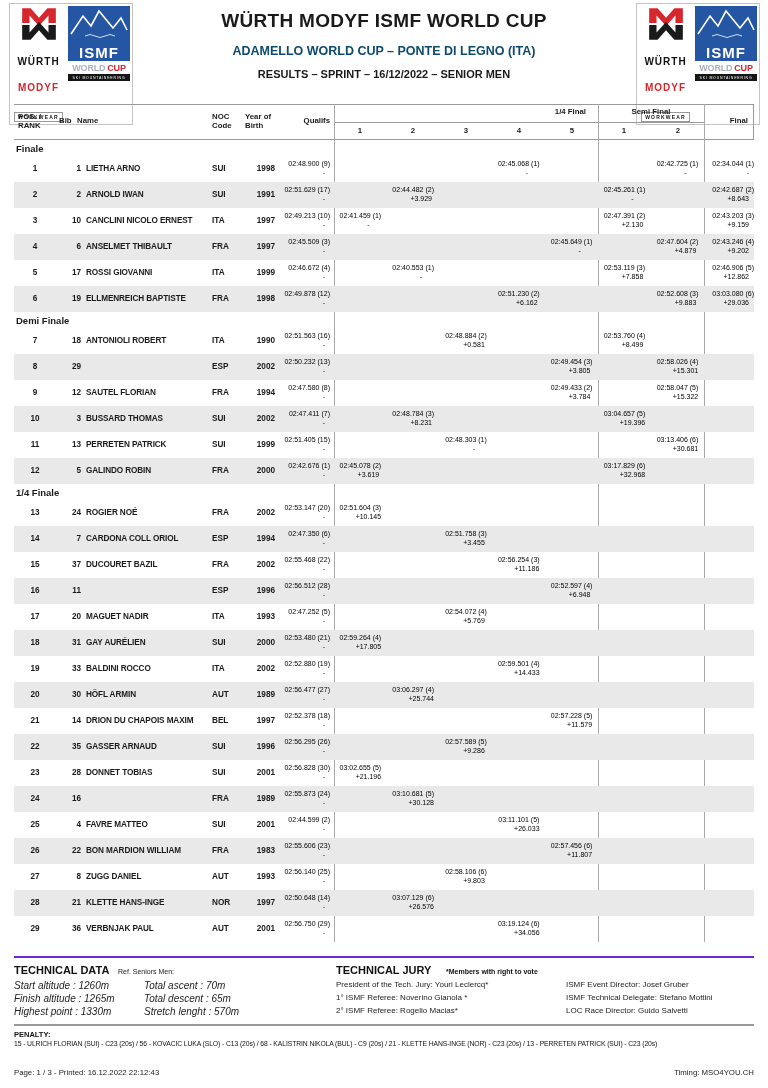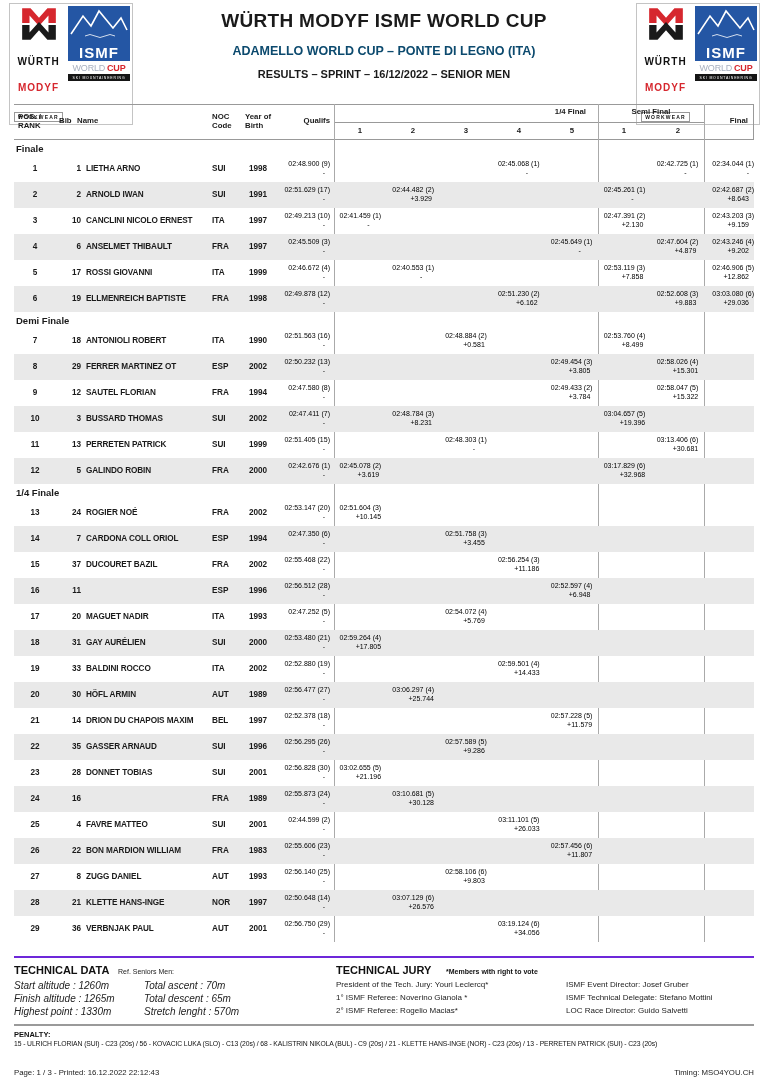--- a/index.html
+++ b/index.html
@@ -19,42 +19,42 @@
   .wm{width:53px;display:flex;flex-direction:column;align-items:center;gap:16px;}
   .wm svg{margin-top:1px;}
   .wm-wurth{font-size:10px;font-weight:800;letter-spacing:1px;line-height:10px;color:#111;}
   .wm-modyf{font-size:10px;font-weight:700;letter-spacing:1px;line-height:10px;color:#d6272e;}
   .wm-box{margin-top:3px;border:1px solid #999;font-size:5px;font-weight:800;letter-spacing:1.2px;padding:1px 3px;color:#111;}
   .ismf{width:62px;display:flex;flex-direction:column;}
   .ismf-box{position:relative;width:62px;height:55px;background:#2456a4;}
   .ismf-box svg{position:absolute;top:2px;left:1px;}
   .ismf-word{position:absolute;bottom:1px;width:100%;text-align:center;color:#fff;font-size:15px;font-weight:800;letter-spacing:1px;line-height:15px;}
   .worldcup{height:13px;display:flex;align-items:center;justify-content:center;gap:2px;background:#fff;}
-  .wc-world{font-size:9px;font-weight:400;color:#a8b0bf;letter-spacing:-.2px;}
+  .wc-world{font-size:9px;font-weight:700;color:#a8b0bf;letter-spacing:-.2px;}
   .wc-cup{font-size:9px;font-weight:800;color:#d6272e;letter-spacing:-.2px;}
   .skibar{height:7px;background:#151515;color:#fff;font-size:3.5px;letter-spacing:.8px;display:flex;align-items:center;justify-content:center;}
 
   
   .thead{position:absolute;top:104px;left:14px;width:740px;height:36px;}
   .hline{position:absolute;height:1px;background:#999;}
   .vline-h{position:absolute;width:1px;background:#999;top:0;height:36px;}
   .hl{position:absolute;font-size:7.8px;font-weight:700;line-height:8.5px;white-space:pre-line;color:#1a1a1a;}
   .page-vline{position:absolute;width:1px;background:#aaa;top:104px;height:838px;}
 
   
   .tbody{position:absolute;top:140px;left:14px;width:740px;}
   .sec{height:16px;line-height:17px;font-size:9.5px;font-weight:700;padding-left:2px;color:#1a1a1a;}
   .row{position:relative;height:26px;}
   .row.stripe{background:#e9e9e9;}
   .idcell{position:absolute;top:0;height:26px;line-height:26px;font-size:8.2px;font-weight:700;white-space:nowrap;color:#1a1a1a;}
   .c-pos{left:6px;width:30px;text-align:center;}
   .c-bib{left:36px;width:31px;text-align:right;}
   .c-name{left:72px;width:140px;letter-spacing:-.1px;}
   .c-noc{left:198px;width:34px;}
-  .c-year{left:227px;width:34px;text-align:center;}
+  .c-year{left:227px;width:34px;text-align:right;}
   .time-cell{position:absolute;top:4px;font-size:7px;line-height:8.5px;white-space:nowrap;color:#000;}
   .tc-center{width:80px;text-align:center;}
   .tc-right{text-align:right;}
   .c-qualif{left:236px;width:80px;}
   .c-final{left:640px;width:100px;}
   .gap{display:block;}
   .tc-center .gap{padding-left:16px;}
   .tc-right .gap{padding-right:5px;}
 
   
@@ -243,21 +243,20 @@
         <span class="idcell c-name">ANTONIOLI ROBERT</span>
         <span class="idcell c-noc">ITA</span>
         <span class="idcell c-year">1990</span>
         <span class="time-cell tc-right c-qualif"><span>02:51.563 (16)</span><span class="gap">-</span></span>
         <span class="time-cell tc-center" style="left: 412px;"><span>02:48.884 (2)</span><span class="gap">+0.581</span></span>
         <span class="time-cell tc-center" style="left: 570.5px;"><span>02:53.760 (4)</span><span class="gap">+8.499</span></span>
       </div>
       <div class="row stripe">
         <span class="idcell c-pos">8</span>
         <span class="idcell c-bib">29</span>
-        <span class="idcell c-name">FERRER MARTINEZ OT</span>
         <span class="idcell c-noc">ESP</span>
         <span class="idcell c-year">2002</span>
         <span class="time-cell tc-right c-qualif"><span>02:50.232 (13)</span><span class="gap">-</span></span>
         <span class="time-cell tc-center" style="left: 517.6px;"><span>02:49.454 (3)</span><span class="gap">+3.805</span></span>
         <span class="time-cell tc-center" style="left: 623.5px;"><span>02:58.026 (4)</span><span class="gap">+15.301</span></span>
       </div>
       <div class="row">
         <span class="idcell c-pos">9</span>
         <span class="idcell c-bib">12</span>
         <span class="idcell c-name">SAUTEL FLORIAN</span>

